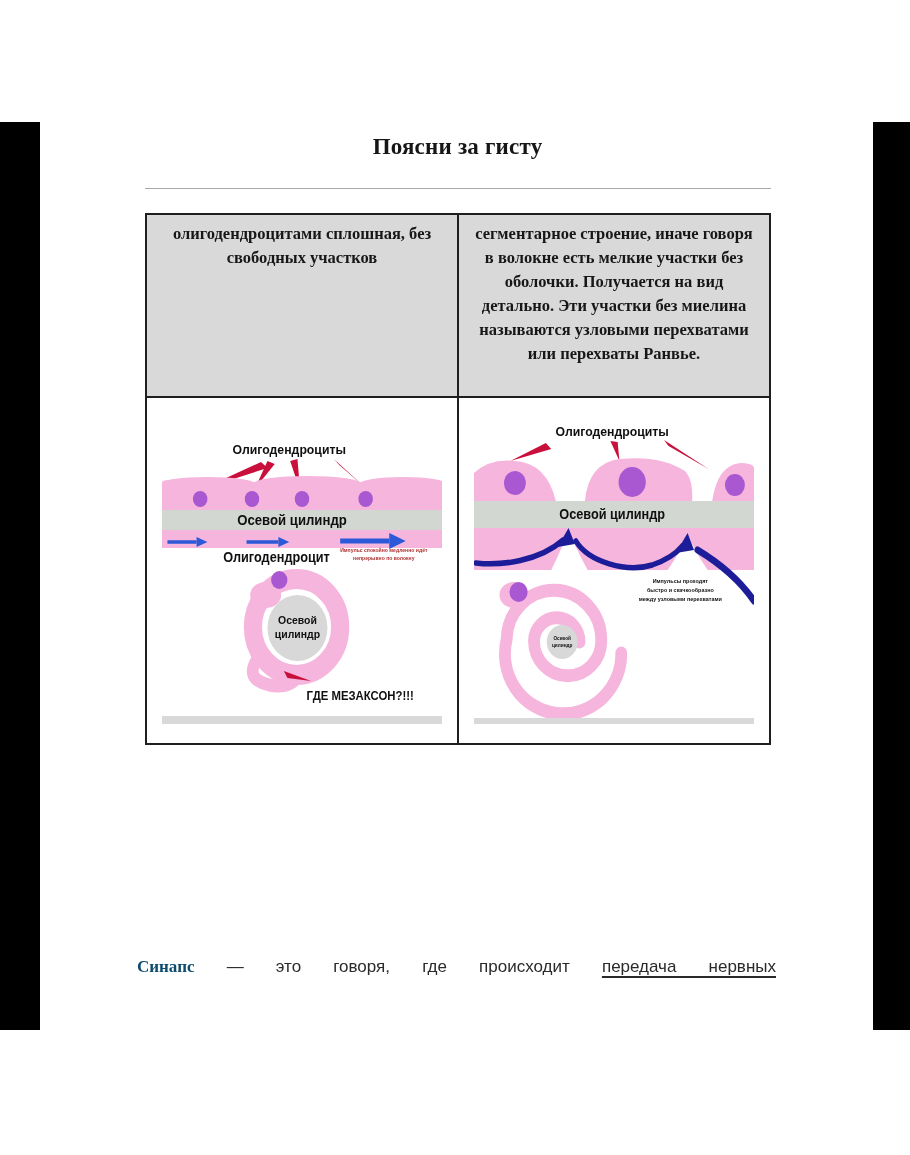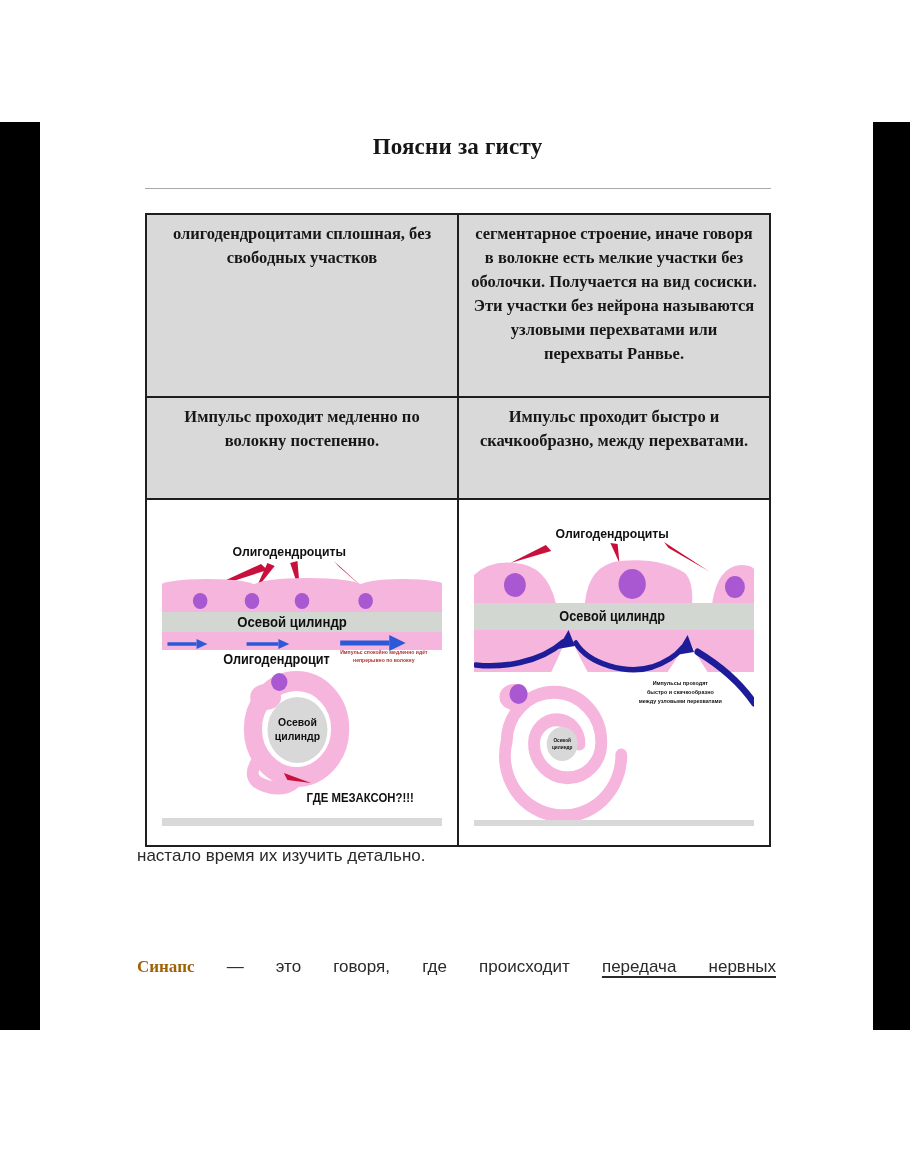--- a/index.html
+++ b/index.html
@@ -35,43 +35,39 @@
   text.lbl{font-family:"Liberation Sans",sans-serif;font-weight:bold;fill:#101010;}
   text.note-red{font-family:"Liberation Sans",sans-serif;font-weight:bold;fill:#b03333;}
 
   .body-copy{position:absolute;left:137px;width:639px;font-family:"Liberation Sans",sans-serif;
              font-size:17px;color:#2a2a2a;}
   .p1{top:839px;} .p2{top:950px;}
   .jline{line-height:33px;white-space:nowrap;text-align:justify;text-align-last:justify;}
   .jline.wrapfree{white-space:normal;}
   .lastline{line-height:33px;text-align:left;}
   .p1 .jline{ text-indent:28px; }
-  .term{font-family:"Liberation Serif",serif;font-weight:bold;color:#a16207;}
+  .term{font-family:"Liberation Serif",serif;font-weight:bold;color:#0c4a6e;}
   .ul{text-decoration:underline;text-decoration-thickness:1.5px;text-underline-offset:4px;margin-top:48px;}
 </style>
 </head>
 <body>
 
 <div class="screen">
 
   <div class="side-bar left"></div>
   <div class="side-bar right"></div>
 
   <div class="page-title">Поясни за гисту</div>
   <div class="title-rule"></div>
 
   <table class="cmp">
     <tbody>
         <tr class="r1">
       <td class="txt">олигодендроцитами сплошная, без свободных участков</td>
-      <td class="txt">сегментарное строение, иначе говоря в волокне есть мелкие участки без оболочки. Получается на вид сосиски. Эти участки без нейрона называются узловыми перехватами или перехваты Ранвье.</td>
-    </tr>
-    <tr class="r2">
-      <td class="txt">Импульс проходит медленно по волокну постепенно.</td>
-      <td class="txt">Импульс проходит быстро и скачкообразно, между перехватами.</td>
+      <td class="txt">сегментарное строение, иначе говоря в волокне есть мелкие участки без оболочки. Получается на вид детально. Эти участки без миелина называются узловыми перехватами или перехваты Ранвье.</td>
     </tr>
     <tr class="r3">
       <td class="img-cell">
 
         <svg viewBox="0 0 308 311" preserveAspectRatio="none">
           <text class="lbl" x="140" y="41" font-size="13.5" text-anchor="middle">Олигодендроциты</text>
           <g>
             <polygon class="f-red" points="109,49 116,55 44,76"></polygon>
             <polygon class="f-red" points="116,48 124,51 102,76"></polygon>
             <polygon class="f-red" points="141,48 149,46 152,78"></polygon>
@@ -161,20 +157,19 @@
           <text class="lbl" x="97" y="227" font-size="5.2" text-anchor="middle">Осевой</text>
           <text class="lbl" x="97" y="234" font-size="5.2" text-anchor="middle">цилиндр</text>
           <rect class="f-gray2" x="0" y="305" width="308" height="6"></rect>
         </svg>
       </td>
     </tr>
   </tbody>
     </table>
 
   <div class="body-copy p1">
-    <div class="lastline">настало время их изучить детально.</div>
   </div>
 
   <div class="body-copy p2">
     <div class="jline wrapfree"><span class="term">Синапс</span> <span>— это говоря, где происходит</span> <span class="ul">передача нервных</span></div>
   </div>
 
 </div>
 
 </body></html>

